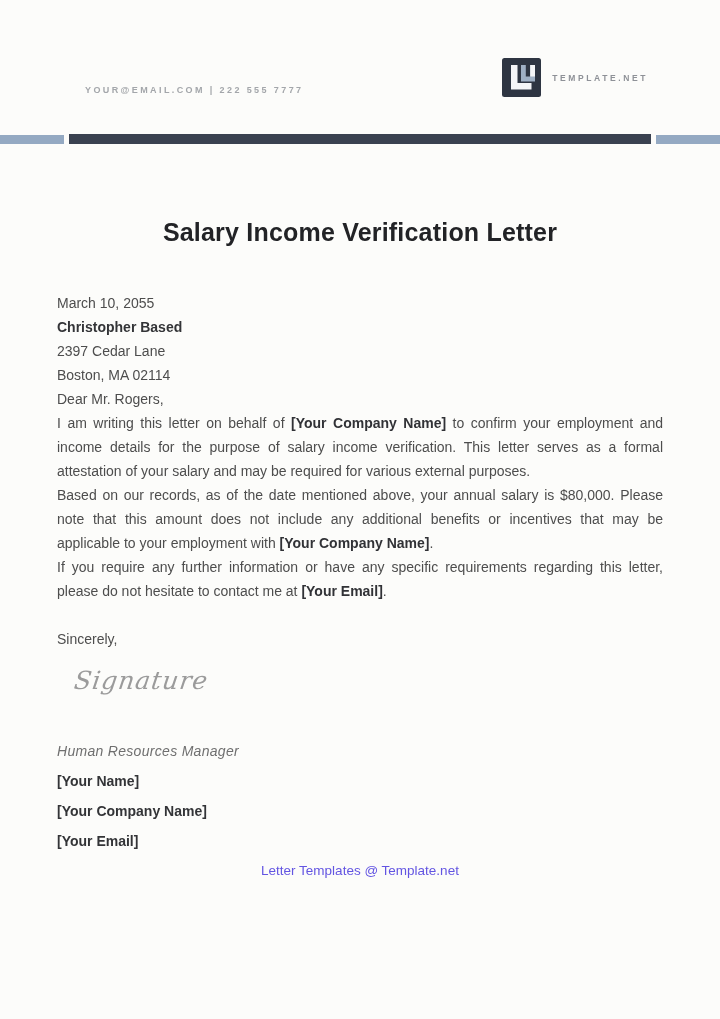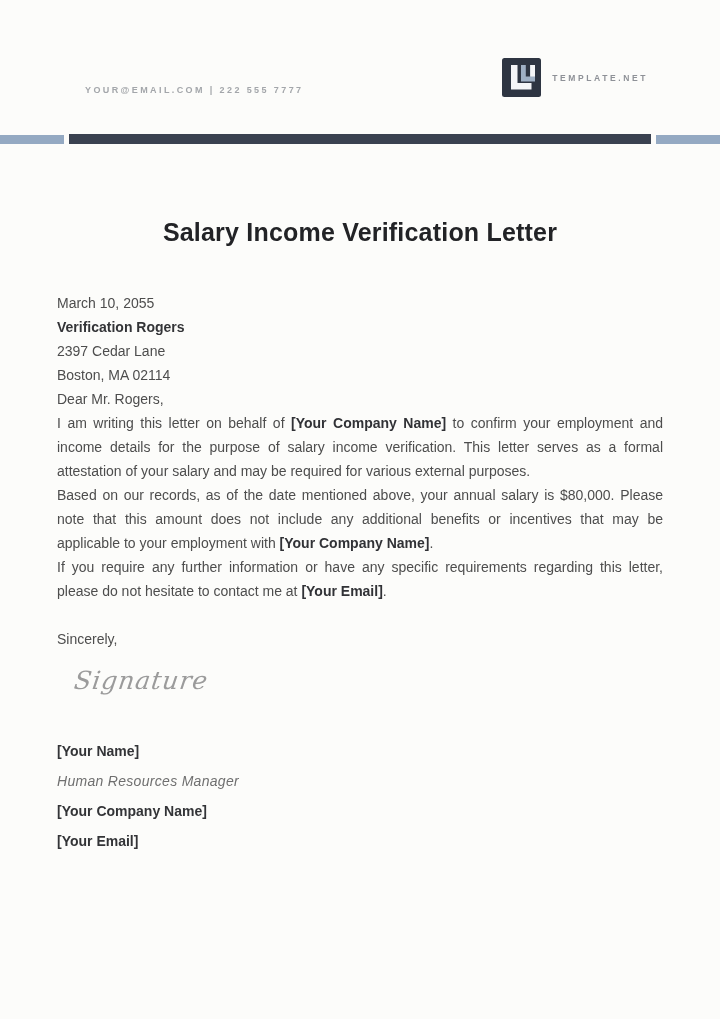--- a/index.html
+++ b/index.html
@@ -153,40 +153,43 @@
     <div class="center" style="background:#3a4150"></div>
     <div class="gap"></div>
     <div class="edge" style="background:#94a9c2"></div>
   </div>
 
   <div class="letter">
     <h1 class="doc-title">Salary Income Verification Letter</h1>
 
     <div class="letter-body">
       <div class="line">March 10, 2055</div>
-      <div class="line bold-line">Verification Rogers</div>
+      <div class="line bold-line">Christopher Based</div>
       <div class="line">2397 Cedar Lane</div>
       <div class="line">Boston, MA 02114</div>
       <div class="line">Dear Mr. Rogers,</div>
 
       <p class="para"><span>I am writing this letter on behalf of </span><b>[Your Company Name]</b><span> to confirm your employment and income details for the purpose of salary income verification. This letter serves as a formal attestation of your salary and may be required for various external purposes.</span></p>
 
       <p class="para"><span>Based on our records, as of the date mentioned above, your annual salary is $80,000. Please note that this amount does not include any additional benefits or incentives that may be applicable to your employment with </span><b>[Your Company Name]</b><span>.</span></p>
 
       <p class="para"><span>If you require any further information or have any specific requirements regarding this letter, please do not hesitate to contact me at </span><b>[Your Email]</b><span>.</span></p>
 
       <div class="line closing">Sincerely,</div>
 
       <div>
         <span class="signature-script">Signature</span>
       </div>
 
       <div class="sig-block">
+        <div class="sig-row sig-title">Human Resources Manager</div>
         <div class="sig-row sig-name">[Your Name]</div>
-        <div class="sig-row sig-title">Human Resources Manager</div>
         <div class="sig-row sig-company">[Your Company Name]</div>
         <div class="sig-row sig-email">[Your Email]</div>
       </div>
     </div>
   </div>
 
+  <div class="footer">
+    <a href="#" style="color:#6355e2">Letter Templates @ Template.net</a>
+  </div>
 
 </div>
 
 </body></html>

